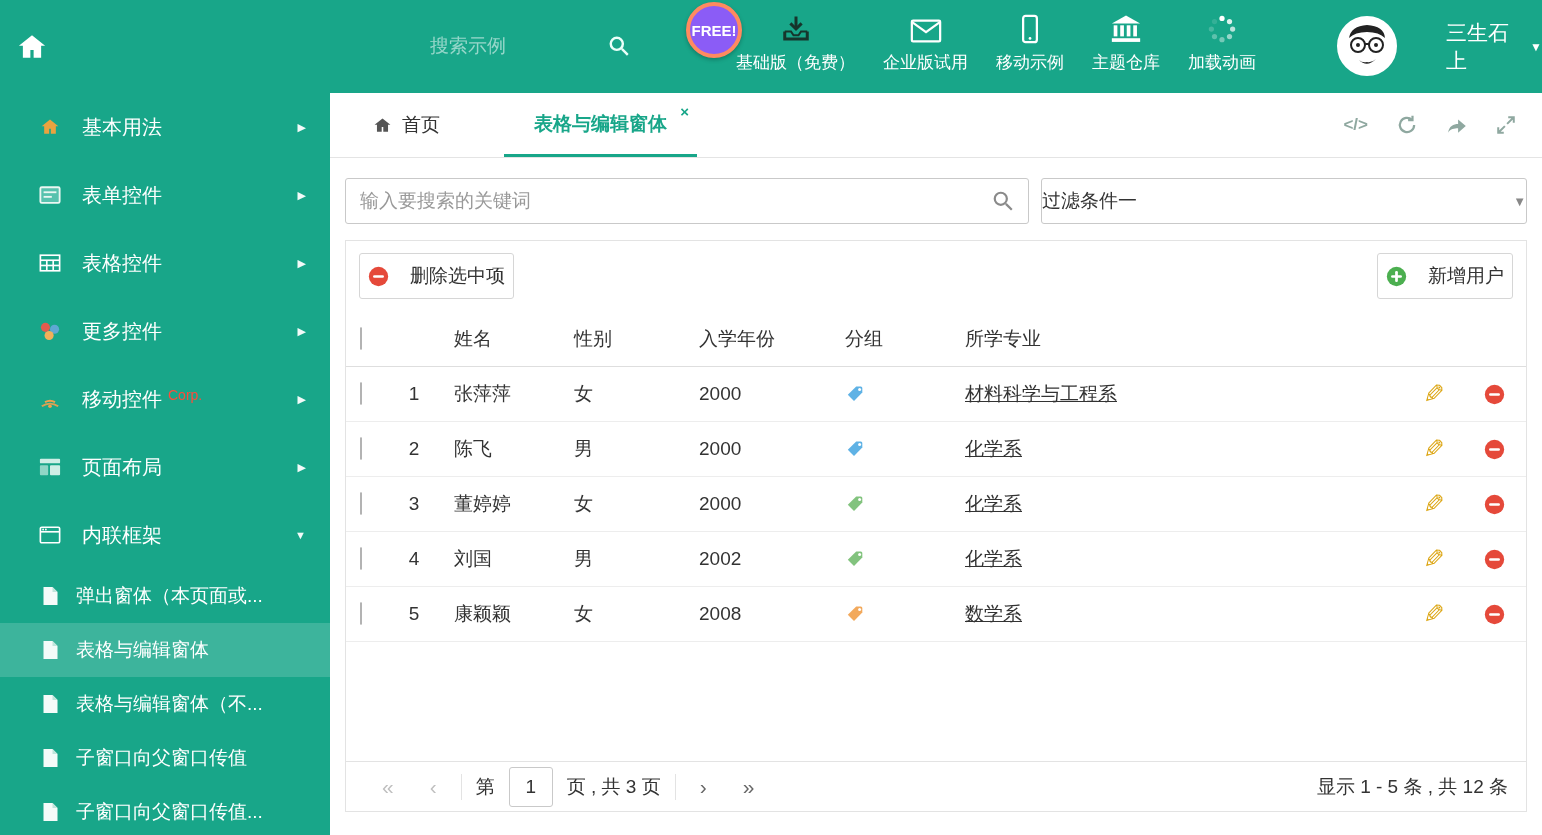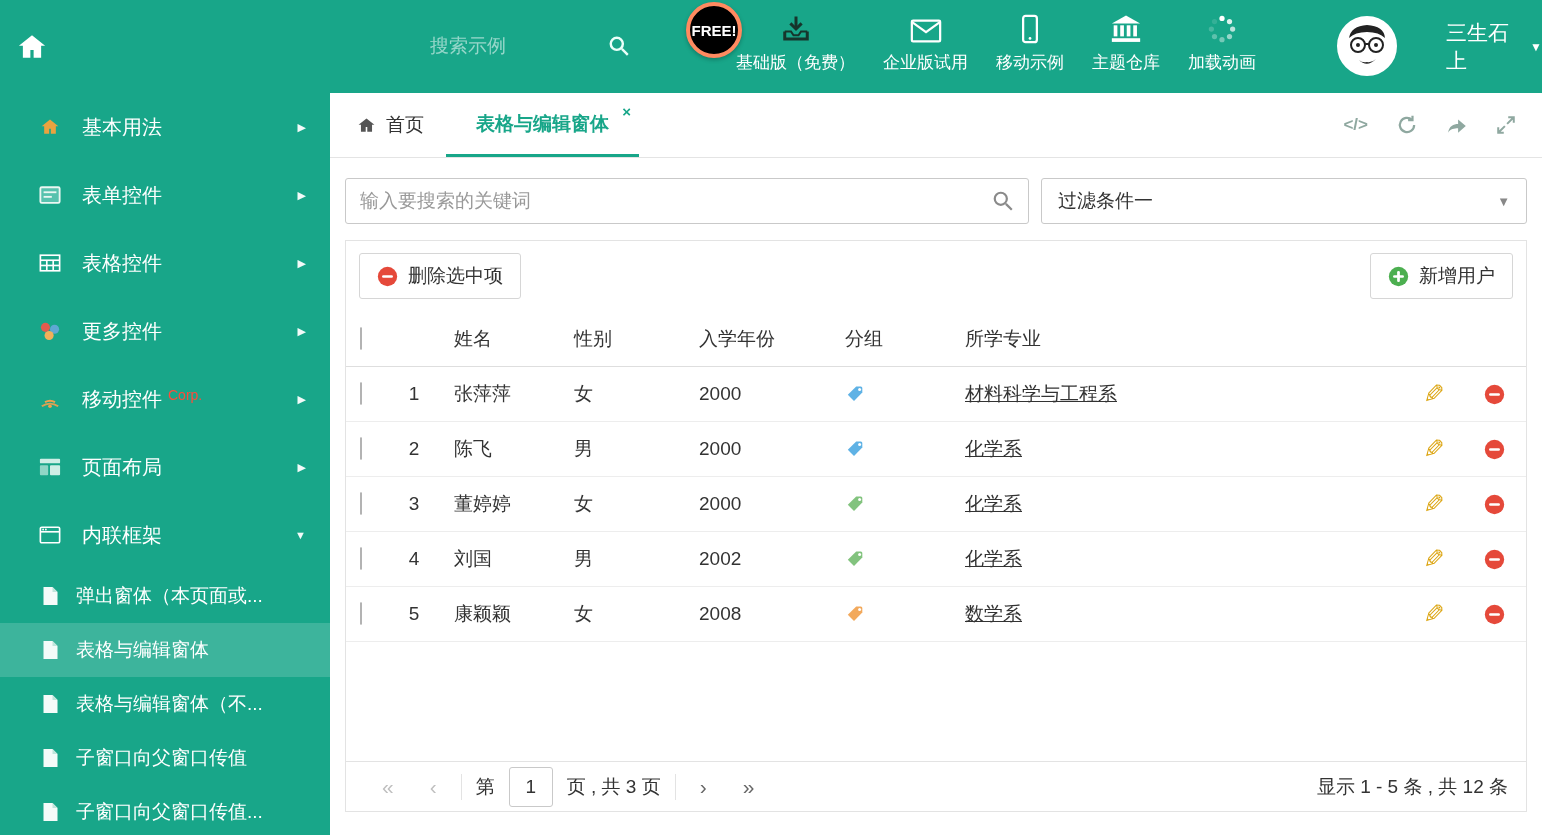--- a/index.html
+++ b/index.html
@@ -7,21 +7,21 @@
     font-family:"Liberation Sans","DejaVu Sans",sans-serif; background:#fff; }
 
   
   .header { position:relative; height:93px; background:#18a689; color:#fff; }
   .brand { position:absolute; left:16px; top:0; height:93px; display:flex; align-items:center; gap:14px; }
   .brand-title { font-size:29px; font-weight:bold; letter-spacing:.5px; }
   .hsearch { position:absolute; left:430px; top:24px; height:44px; display:flex; align-items:center; gap:28px; }
   .hsearch input { width:150px; background:transparent; border:none; outline:none; color:#fff; font-size:19px; }
   .hsearch input::placeholder { color:rgba(255,255,255,.55); }
   .free-badge { position:absolute; left:686px; top:2px; width:56px; height:56px; border-radius:50%;
-    background:#000000; border:4px solid #ff8a60; box-shadow:0 2px 4px rgba(0,0,0,.25);
+    background:#8b5cf6; border:4px solid #ff8a60; box-shadow:0 2px 4px rgba(0,0,0,.25);
     display:flex; align-items:center; justify-content:center; font-size:15px; font-weight:bold; color:#fff; }
   .hnav { position:absolute; left:722px; top:10px; display:flex; }
   .hnav-item { display:flex; flex-direction:column; align-items:center; gap:7px; padding:0 14px; cursor:pointer; }
   .hnav-item .nav-ico { height:34px; display:flex; align-items:flex-end; justify-content:center; }
   .hnav-item .nav-lbl { font-size:17px; white-space:nowrap; }
   .avatar { position:absolute; left:1337px; top:16px; width:60px; height:60px; border-radius:50%;
     background:#fff; overflow:hidden; border:2px solid #fff; }
   .huser { position:absolute; left:1446px; top:0; height:93px; display:flex; align-items:center; gap:10px;
     font-size:21px; cursor:pointer; }
   .huser .caret { font-size:12px; }
@@ -35,42 +35,42 @@
   .side-item .corp { color:#ff4b3a; font-size:14px; margin-left:6px; position:relative; top:-4px; }
   .side-item .chev { margin-left:auto; font-size:11px; opacity:.95; }
   .sub-item { height:54px; display:flex; align-items:center; padding:0 24px 0 42px; cursor:pointer; }
   .sub-item .f-ico { width:18px; height:20px; margin-right:16px; }
   .sub-item .s-lbl { font-size:19px; }
   .sub-item.active { background:rgba(255,255,255,.16); }
 
   .main { flex:1; background:#fff; display:flex; flex-direction:column; }
 
   
-  .tabbar { height:65px; border-bottom:1px solid #e4e4e4; display:flex; align-items:stretch; padding-left:4px; }
+  .tabbar { height:65px; border-bottom:1px solid #e4e4e4; display:flex; align-items:stretch; padding-left:20px;gap:42px; }
   .tab { display:flex; align-items:center; gap:9px; padding:0 22px; font-size:19px; color:#333; cursor:pointer; position:relative; }
   .tab.active { color:#18a689; font-weight:bold; border-bottom:3px solid #18a689; padding:0 30px; }
   .tab .tab-close { position:absolute; top:10px; right:8px; font-size:15px; color:#18a689; font-weight:bold; }
   .tab-tools { margin-left:auto; display:flex; align-items:center; gap:28px; padding-right:26px; color:#8fa8a0; }
   .tab-tools .tool { cursor:pointer; display:flex; align-items:center; font-size:17px; font-weight:bold; }
 
   
   .filter-row { display:flex; gap:12px; padding:20px 15px 0 15px; }
   .search-box { width:684px; height:46px; border:1px solid #c9c9c9; border-radius:3px;
     display:flex; align-items:center; padding:0 14px; background:#fff; }
   .search-box input { flex:1; border:none; outline:none; font-size:19px; color:#333; }
   .search-box input::placeholder { color:#999; }
   .dropdown { flex:1; height:46px; border:1px solid #c9c9c9; border-radius:3px; display:flex;
-    align-items:center; justify-content:space-between; padding:0 16px; font-size:19px; color:#333; cursor:pointer; background:#fff; }
+    align-items:center; justify-content:space-between; padding:0 0; font-size:19px; color:#333; cursor:pointer; background:#fff; }
   .dropdown .dd-caret { color:#888; font-size:13px; }
 
   
   .panel { margin:16px 15px 23px 15px; border:1px solid #e3e3e3; height:572px; display:flex; flex-direction:column; }
   .toolbar { display:flex; justify-content:space-between; padding:12px 13px; }
   .btn { height:46px; background:#fff; border:1px solid #d6d6d6; border-radius:3px; display:inline-flex;
-    align-items:center; gap:10px; padding:0 17px; font-size:19px; color:#333; cursor:pointer; }
+    align-items:center; gap:21px; padding:0 8px; font-size:19px; color:#333; cursor:pointer; }
 
   
   .grid-head, .grid-row { display:grid;
     grid-template-columns:46px 44px 120px 125px 146px 120px 1fr 56px 64px; align-items:center; }
   .grid-head { height:56px; border-bottom:1px solid #dedede; font-size:19px; color:#333; }
   .grid-row { height:55px; border-bottom:1px solid #ededed; font-size:19px; color:#333; }
   .cell { padding-left:18px; }
   .cell-check { padding-left:14px; }
   .cell-no { text-align:center; }
   .checkbox { width:20px; height:20px; border:1px solid #b3b3b3; border-radius:2px; background:#fff; cursor:pointer; }

